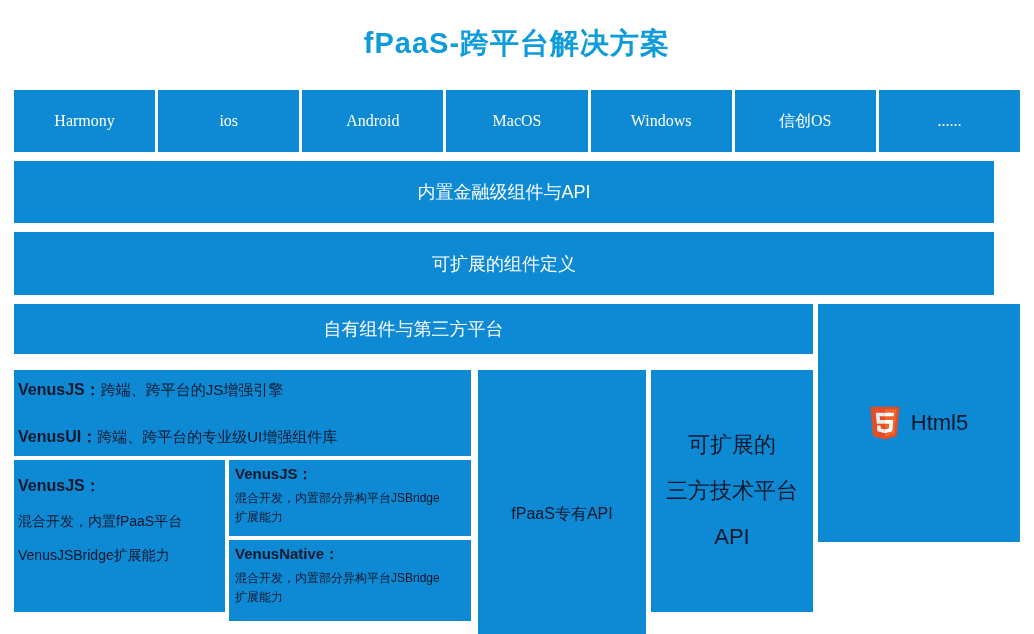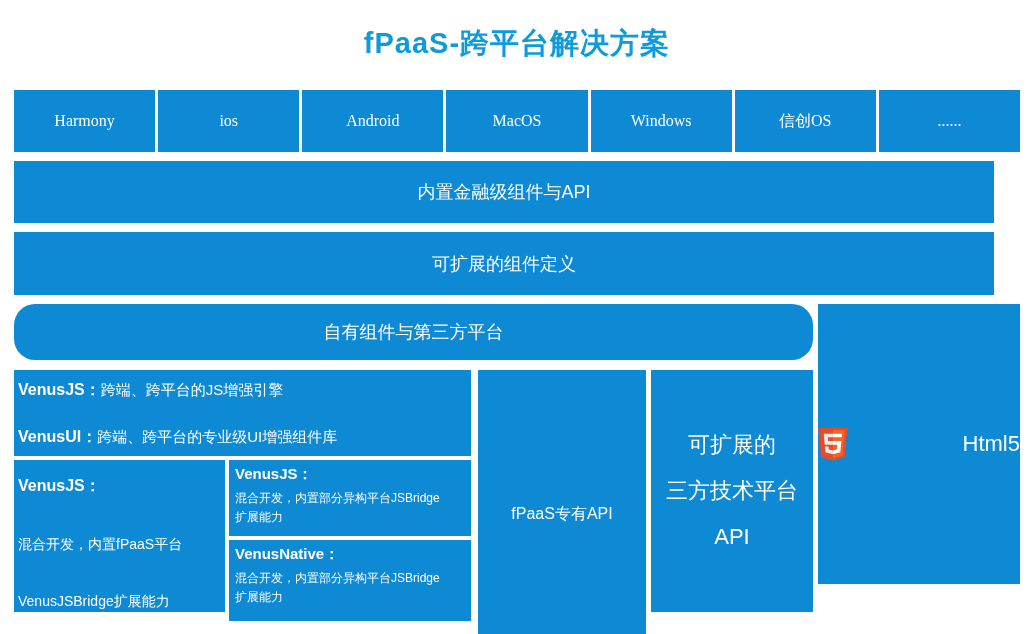--- a/index.html
+++ b/index.html
@@ -26,57 +26,57 @@
   .pbox {
     flex:1; background:var(--box-blue, #0e89d4); color:#fff; font-size:16px;
   }
 
   .bar {
     position:absolute; left:14px; width:980px;
     background:var(--box-blue, #0e89d4); color:#fff; font-size:18px;
   }
   .bar1 { top:161px; height:62px; }
   .bar2 { top:232px; height:63px; }
-  .bar3 { top:304px; width:799px; height:56px;border-radius:21px; }
+  .bar3 { top:304px; width:799px; height:50px; }
 
   .blk {
-    position:absolute; background:var(--box-blue, #0e89d4); color:#ffffff;
+    position:absolute; background:var(--box-blue, #0e89d4); color:#0f172a;
   }
 
   .venus-engine {
     left:14px; top:370px; width:457px; height:86px;
     padding:10px 6px 8px 4px;
     display:flex; flex-direction:column; justify-content:space-between;
   }
   .venus-engine .line { font-size:15px; }
   .lbl { font-weight:bold; font-size:16px; }
 
   .venus-fpaas {
     left:14px; top:460px; width:211px; height:152px;
     padding:12px 4px 0 4px; overflow:hidden;
   }
   .venus-fpaas .lbl { display:block; margin-top:4px; }
-  .venus-fpaas p.body { font-size:14px; margin-top:39px; }
+  .venus-fpaas p.body { font-size:14px; margin-top:16px; }
 
   .bridge {
     padding:5px 6px 0 6px; overflow:hidden;
   }
   .bridge-top  { left:229px; top:460px; width:242px; height:76px; }
   .bridge-bottom { left:229px; top:540px; width:242px; height:81px; }
   .bridge .lbl { display:block; font-size:15px; margin-bottom:5px; }
   .bridge p.small { font-size:12px; line-height:1.55; }
 
   .fpaas-api { left:478px; top:370px; width:168px; height:288px; font-size:16px; }
 
   .third-party { left:651px; top:370px; width:162px; height:242px; font-size:22px; }
   .third-party .inner p { line-height:2.1; }
 
   .html5-box {
-    left:818px; top:304px; width:202px; height:280px;
-    font-size:22px; gap:11px;justify-content:space-between;
+    left:818px; top:304px; width:202px; height:238px;
+    font-size:22px; gap:11px;
   }
   .html5-box svg { display:block; }
 </style>
 </head>
 <body>
 
 <div class="canvas">
 
   <div class="title">fPaaS-跨平台解决方案</div>
 

